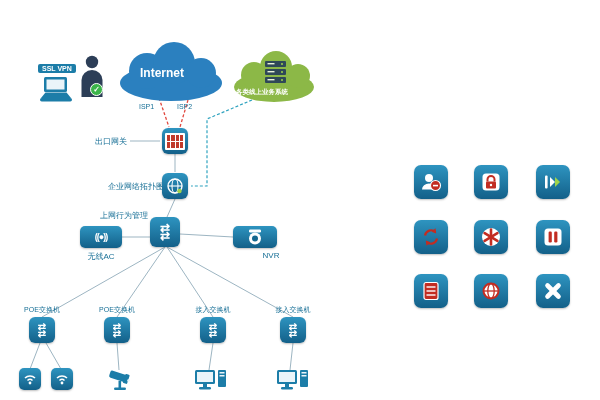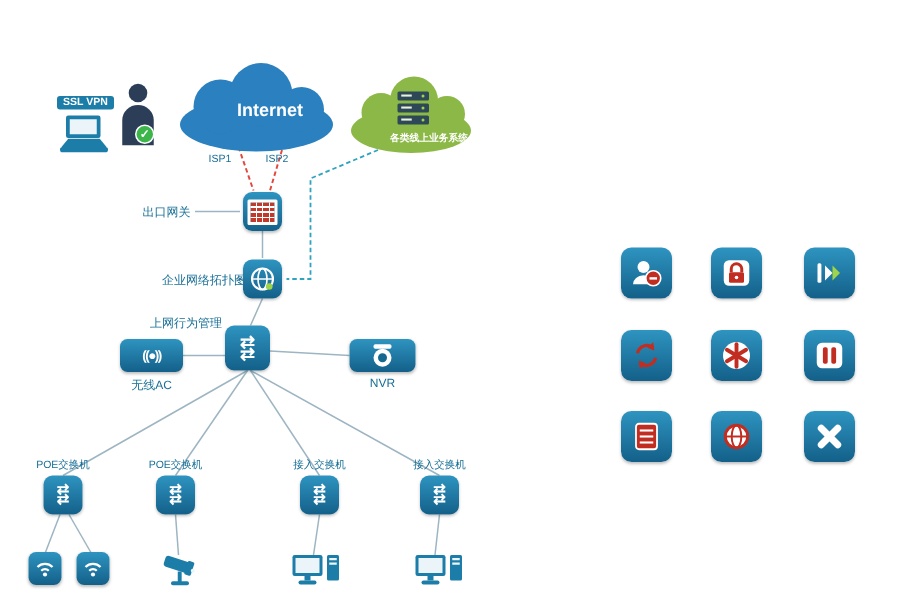--- a/index.html
+++ b/index.html
@@ -14,21 +14,21 @@
   .s26{width:26px;height:26px;}
   .s30{width:30px;height:30px;}
   .s34{width:34px;height:34px;border-radius:7px;}
   .wbox{position:absolute;border-radius:5px;display:flex;align-items:center;justify-content:center;
         background:linear-gradient(180deg,#2e94c0,#136089);box-shadow:0 1px 2px rgba(0,0,0,.25);}
   .lbl{position:absolute;font-size:8px;font-weight:normal;color:#176f96;white-space:nowrap;}
   .lbl.c{text-align:center;}
   .tiny{font-size:7px;}
   .badge{position:absolute;background:#1c7da8;color:#fff;font-size:7px;font-weight:bold;
          padding:1px 4px;border-radius:2px;}
-  .cloudtxt{position:absolute;color:#fff;font-weight:bold;text-align:right;}
+  .cloudtxt{position:absolute;color:#fff;font-weight:bold;text-align:left;}
   .bricks{width:16px;height:13px;border:2px solid #fff;border-radius:1px;
           background:
             repeating-linear-gradient(90deg, rgba(255,255,255,0) 0 3.5px, #fff 3.5px 4.3px),
             repeating-linear-gradient(0deg, #c0392b 0 2.6px, #fff 2.6px 3.5px);}
   .swg{display:flex;flex-direction:column;align-items:center;justify-content:center;
        color:#fff;font-weight:bold;}
   .swg span{display:block;line-height:7px;font-size:10px;}
   .s30 .swg span{line-height:8px;font-size:12px;}
   .acg{color:#fff;font-size:9px;font-weight:bold;letter-spacing:-1px;}
   .check{position:absolute;width:11px;height:11px;border-radius:50%;background:#3cb54a;color:#fff;
@@ -150,21 +150,21 @@
   </div>
   <div class="lbl c" style="left:80px;top:251px;width:42px">无线AC</div>
 
   <div class="wbox" style="left:233px;top:226px;width:44px;height:22px">
     <svg width="22" height="16" viewBox="0 0 22 16">
       <rect x="5" y="0.5" width="12" height="3" rx="1.2" fill="#fff"></rect>
       <circle cx="11" cy="9.5" r="6" fill="#fff"></circle>
       <circle cx="11" cy="9.5" r="3" fill="#15688f"></circle>
     </svg>
   </div>
-  <div class="lbl c" style="left:233px;top:251px;width:44px">NVR</div>
+  <div class="lbl c" style="left:249px;top:251px;width:44px">NVR</div>
 
   <div class="lbl c tiny" style="left:12px;top:305px;width:60px">POE交换机</div>
   <div class="nbox s26" style="left:29px;top:317px">
     <div class="swg">
       <span>⇄</span>
       <span>⇄</span>
     </div>
   </div>
 
   <div class="lbl c tiny" style="left:87px;top:305px;width:60px">POE交换机</div>

